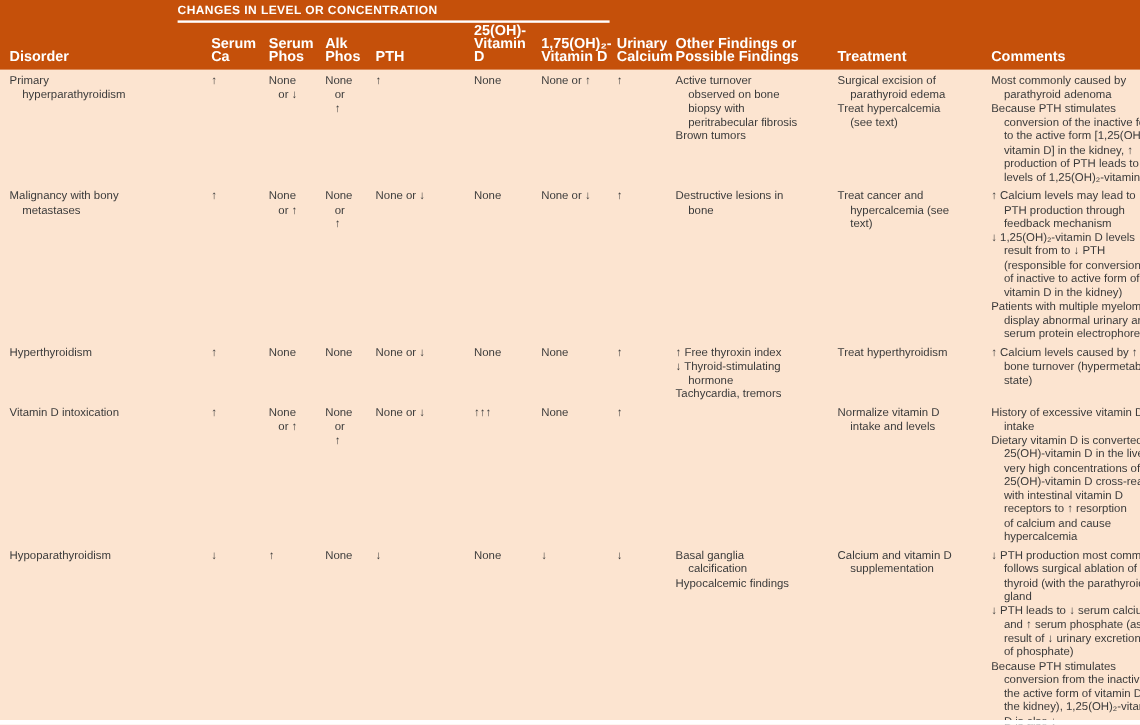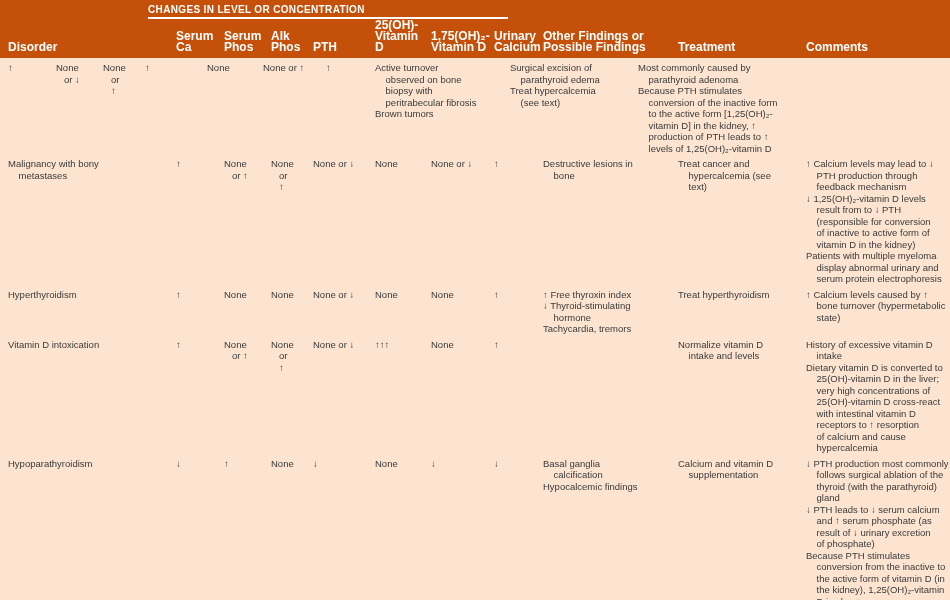--- a/index.html
+++ b/index.html
@@ -18,21 +18,21 @@
   .group-rule { position:absolute; left:148px; top:17px; width:360px; height:1.5px; background:#ffffff; }
   .cols-row {
     position:absolute; left:0; right:0; bottom:0;
     display:flex; align-items:flex-end; padding:0 0 5px 8px;
   }
   .hc {
     flex:none; font-size:12px; font-weight:bold; line-height:11px;
     white-space:pre-wrap;
   }
   
-  .w1{width:168px}.w2{width:48px}.w3{width:47px}.w4{width:42px}.w5{width:62px}
+  .w1{width:168px}.w2{width:48px}.w3{width:47px}.w4{width:42px}.w5{width:82px}
   .w6{width:56px}.w7{width:63px}.w8{width:49px}.w9{width:135px}.w10{width:128px}.w11{width:189px}
   
   .tbody { color:#3a3a3a; }
   .trow { display:flex; padding-left:8px; align-items:flex-start; }
   .td {
     flex:none; font-size:9.5px; line-height:11.5px;
     white-space:pre-wrap; padding-top:4px;
   }
   .rh0{min-height:94px}.rh1{min-height:128px}.rh2{min-height:49px}.rh3{min-height:115px}.rh4{min-height:151px}
   .bottom-strip { position:absolute; left:0; right:0; bottom:0; height:4px; background:#ffffff; }
@@ -67,20 +67,22 @@
       <div class="hc w9">Other Findings or
 Possible Findings</div>
       <div class="hc w10">Treatment</div>
       <div class="hc w11">Comments</div>
     </div>
   </div>
 
   <div class="tbody">
 
     <div class="trow rh0">
+      <div class="td w1">Primary
+    hyperparathyroidism</div>
       <div class="td w2">↑</div>
       <div class="td w3">None
    or ↓</div>
       <div class="td w4">None
    or
    ↑</div>
       <div class="td w5">↑</div>
       <div class="td w6">None</div>
       <div class="td w7">None or ↑</div>
       <div class="td w8">↑</div>

